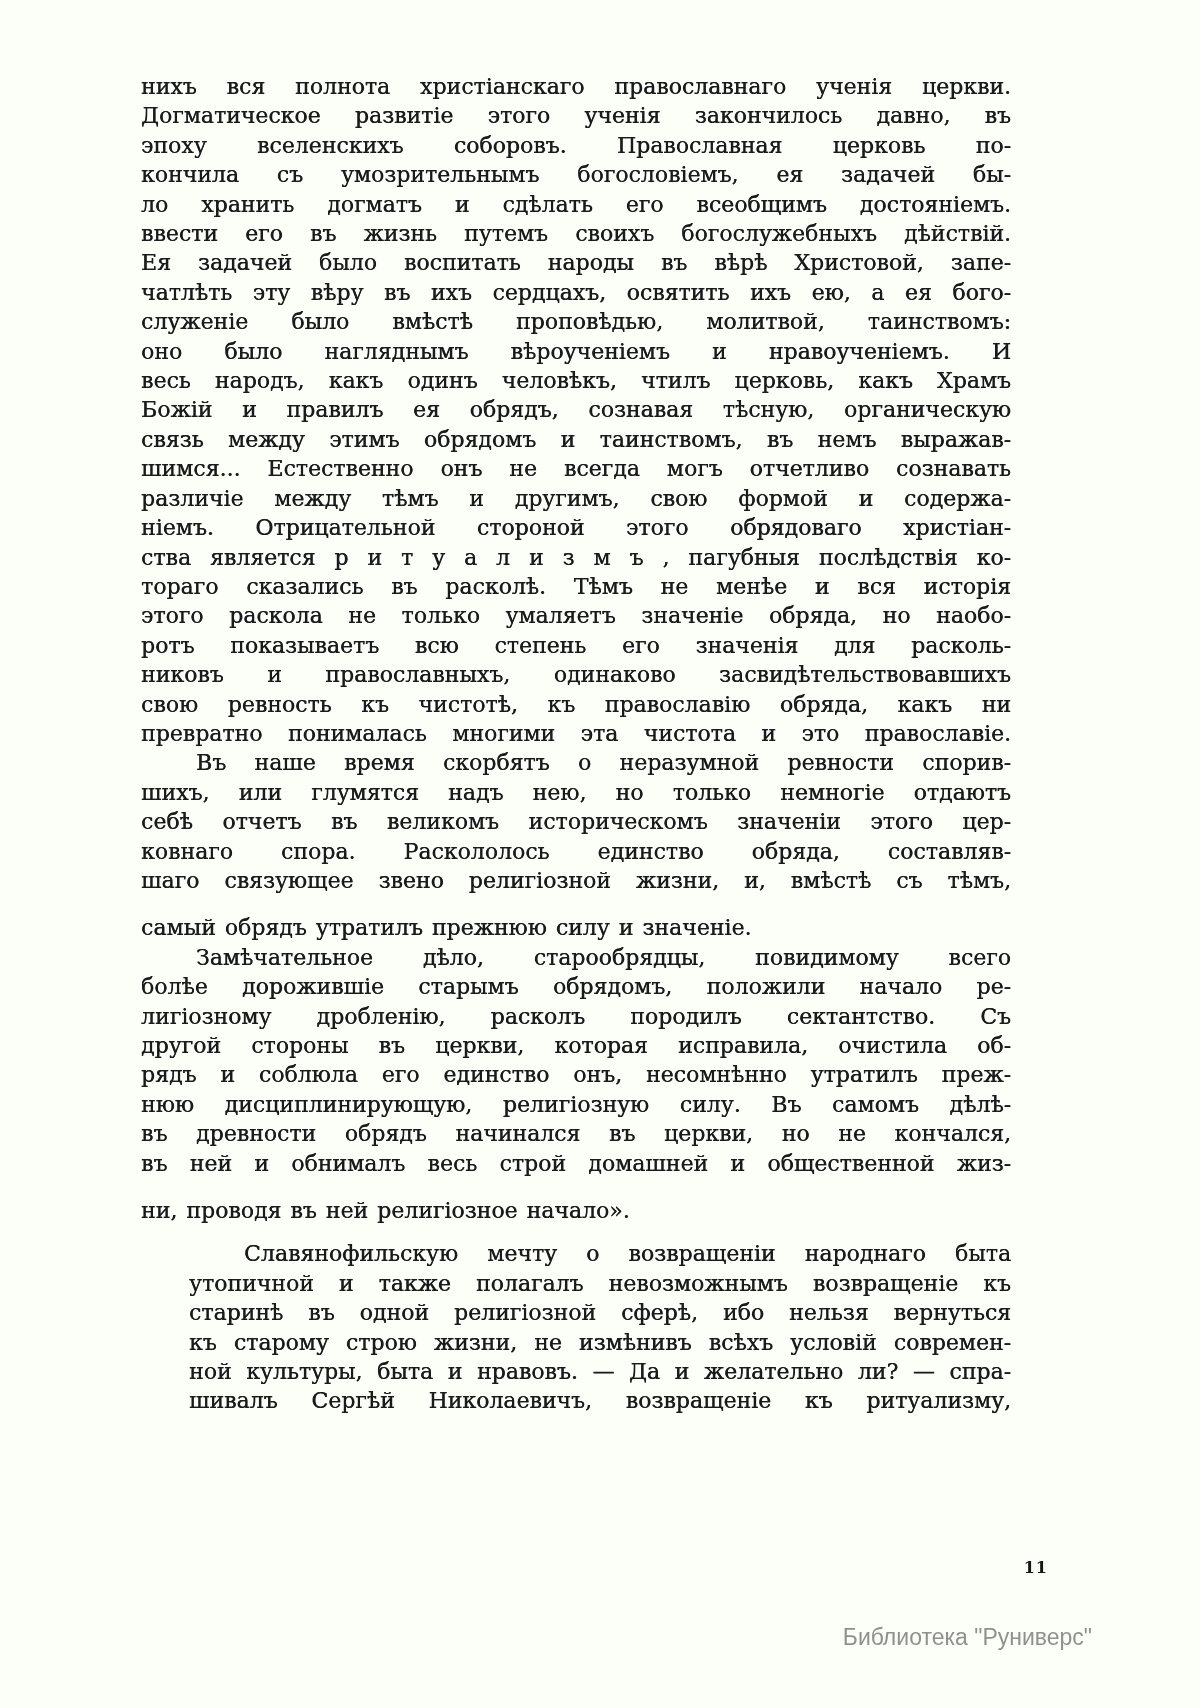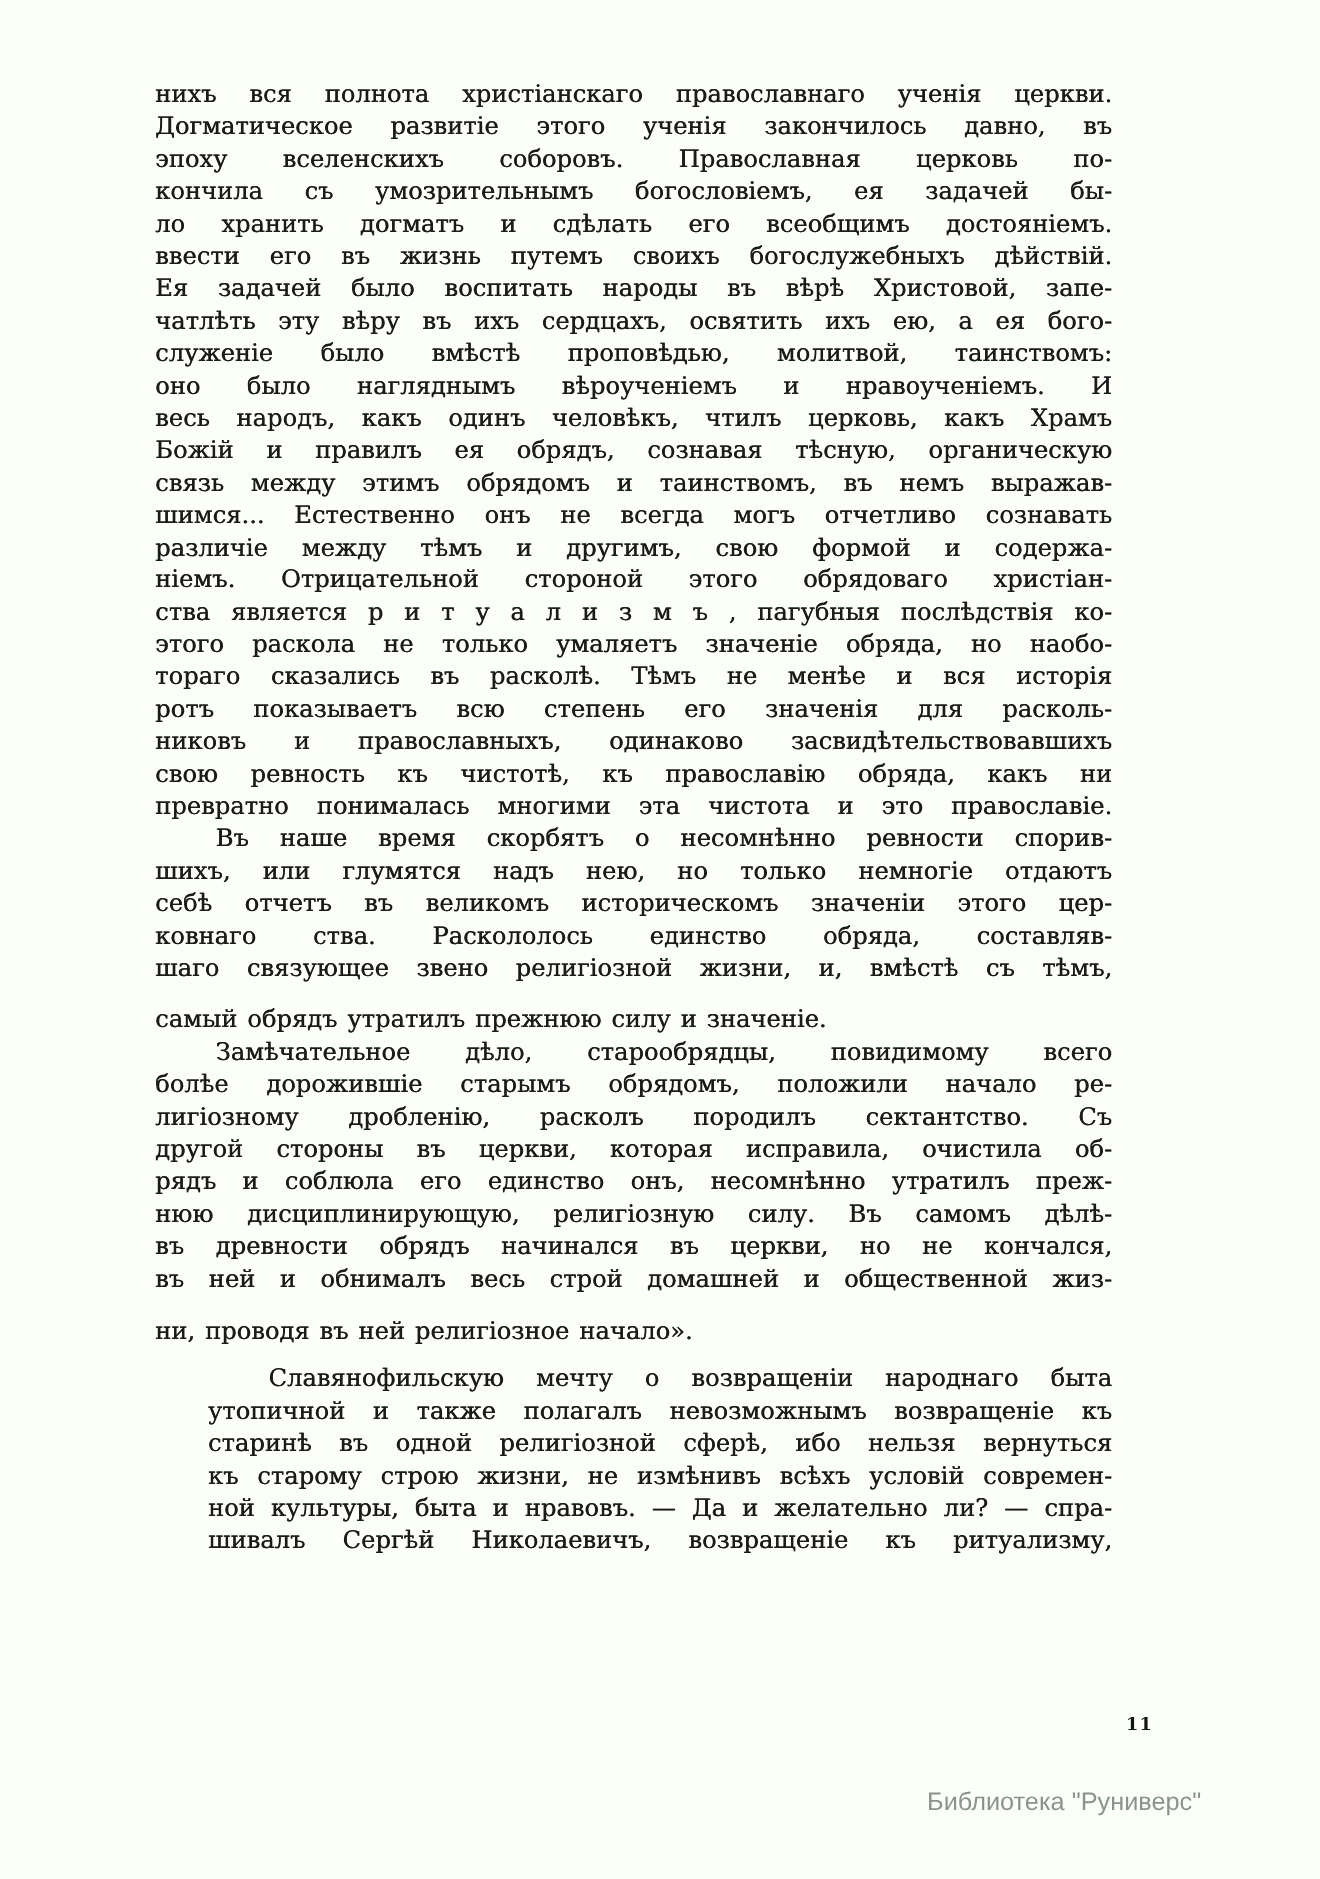--- a/index.html
+++ b/index.html
@@ -85,33 +85,33 @@
       <span class="line">чатлѣть эту вѣру въ ихъ сердцахъ, освятить ихъ ею, а ея бого-</span>
       <span class="line">служеніе было вмѣстѣ проповѣдью, молитвой, таинствомъ:</span>
       <span class="line">оно было нагляднымъ вѣроученіемъ и нравоученіемъ. И</span>
       <span class="line">весь народъ, какъ одинъ человѣкъ, чтилъ церковь, какъ Храмъ</span>
       <span class="line">Божій и правилъ ея обрядъ, сознавая тѣсную, органическую</span>
       <span class="line">связь между этимъ обрядомъ и таинствомъ, въ немъ выражав-</span>
       <span class="line">шимся... Естественно онъ не всегда могъ отчетливо сознавать</span>
       <span class="line">различіе между тѣмъ и другимъ, свою формой и содержа-</span>
       <span class="line">ніемъ. Отрицательной стороной этого обрядоваго христіан-</span>
       <span class="line">ства является р и т у а л и з м ъ , пагубныя послѣдствія ко-</span>
+      <span class="line">тораго сказались въ расколѣ. Тѣмъ не менѣе и вся исторія</span>
       <span class="line">этого раскола не только умаляетъ значеніе обряда, но наобо-</span>
-      <span class="line">тораго сказались въ расколѣ. Тѣмъ не менѣе и вся исторія</span>
       <span class="line">ротъ показываетъ всю степень его значенія для расколь-</span>
       <span class="line">никовъ и православныхъ, одинаково засвидѣтельствовавшихъ</span>
       <span class="line">свою ревность къ чистотѣ, къ православію обряда, какъ ни</span>
       <span class="line">превратно понималась многими эта чистота и это православіе.</span>
     </p>
 
     <p class="para">
-      <span class="line indent">Въ наше время скорбятъ о несомнѣнно ревности спорив-</span>
+      <span class="line indent">Въ наше время скорбятъ о неразумной ревности спорив-</span>
       <span class="line">шихъ, или глумятся надъ нею, но только немногіе отдаютъ</span>
       <span class="line">себѣ отчетъ въ великомъ историческомъ значеніи этого цер-</span>
-      <span class="line">ковнаго ства. Раскололось единство обряда, составляв-</span>
+      <span class="line">ковнаго спора. Раскололось единство обряда, составляв-</span>
       <span class="line">шаго связующее звено религіозной жизни, и, вмѣстѣ съ тѣмъ,</span>
       <span class="line end">самый обрядъ утратилъ прежнюю силу и значеніе.</span>
     </p>
 
     <p class="para">
       <span class="line indent">Замѣчательное дѣло, старообрядцы, повидимому всего</span>
       <span class="line">болѣе дорожившіе старымъ обрядомъ, положили начало ре-</span>
       <span class="line">лигіозному дробленію, расколъ породилъ сектантство. Съ</span>
       <span class="line">другой стороны въ церкви, которая исправила, очистила об-</span>
       <span class="line">рядъ и соблюла его единство онъ, несомнѣнно утратилъ преж-</span>

